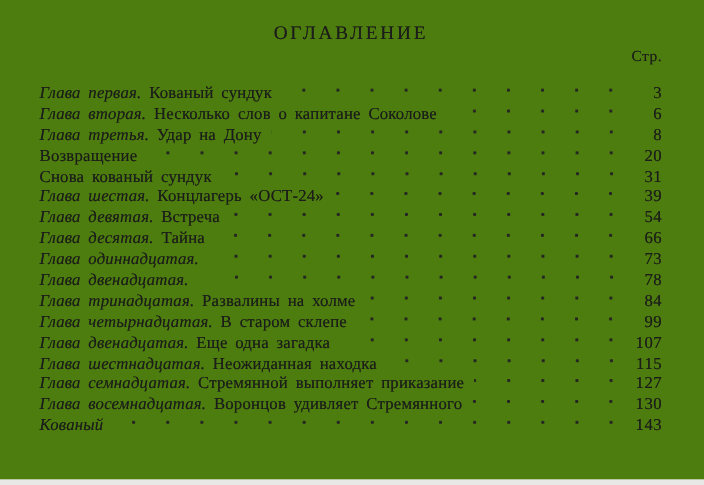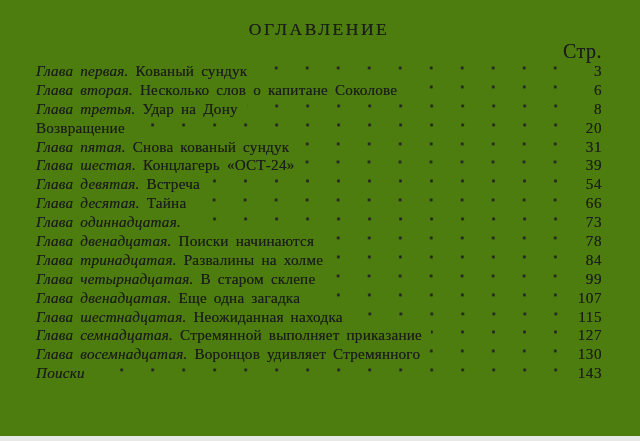--- a/index.html
+++ b/index.html
@@ -21,26 +21,26 @@
   .title {
     margin: 0;
     font-size: 17.5px;
     font-weight: 400;
     letter-spacing: 2.5px;
     text-align: center;
     line-height: 20px;
   }
   .col-header {
     text-align: right;
-    font-size: 20px;
+    font-size: 14px;
     line-height: 17px;
     margin-top: 4px;
     letter-spacing: 0.5px;
   }
-  .toc { margin-top: 2px; }
+  .toc { margin-top: 16px; }
   .row {
     display: flex;
     align-items: baseline;
     font-size: 15.2px;
     line-height: 18.9px;
     height: 18.9px;
     white-space: nowrap;
     word-spacing: 3px;
   }
   .label {
@@ -92,21 +92,20 @@
     <span class="pagenum">8</span>
   </div>
 
   <div class="row">
     <span class="chapter-title">Возвращение</span>
     <span class="leader"></span>
     <span class="pagenum">20</span>
   </div>
 
   <div class="row">
-    <span class="label">Глава пятая.</span>
     <span class="chapter-title">Снова кованый сундук</span>
     <span class="leader"></span>
     <span class="pagenum">31</span>
   </div>
 
   <div class="row">
     <span class="label">Глава шестая.</span>
     <span class="chapter-title">Концлагерь «ОСТ-24»</span>
     <span class="leader"></span>
     <span class="pagenum">39</span>
@@ -129,21 +128,20 @@
   </div>
 
   <div class="row">
     <span class="label">Глава одиннадцатая.</span>
     <span class="leader"></span>
     <span class="pagenum">73</span>
   </div>
 
   <div class="row">
     <span class="label">Глава двенадцатая.</span>
-    <span class="chapter-title">Поиски начинаются</span>
     <span class="leader"></span>
     <span class="pagenum">78</span>
   </div>
 
   <div class="row">
     <span class="label">Глава тринадцатая.</span>
     <span class="chapter-title">Развалины на холме</span>
     <span class="leader"></span>
     <span class="pagenum">84</span>
   </div>
@@ -177,19 +175,19 @@
   </div>
 
   <div class="row">
     <span class="label">Глава восемнадцатая.</span>
     <span class="chapter-title">Воронцов удивляет Стремянного</span>
     <span class="leader"></span>
     <span class="pagenum">130</span>
   </div>
 
   <div class="row">
-    <span class="label">Поиски</span>
+    <span class="label">Кованый</span>
     <span class="chapter-title"></span>
     <span class="leader"></span>
     <span class="pagenum">143</span>
   </div>
 </div>
 </div>
 
 </body></html>

